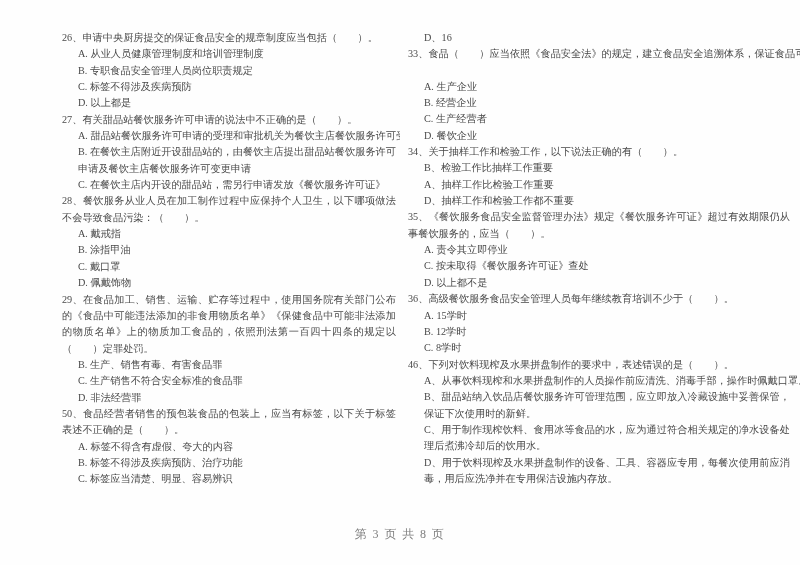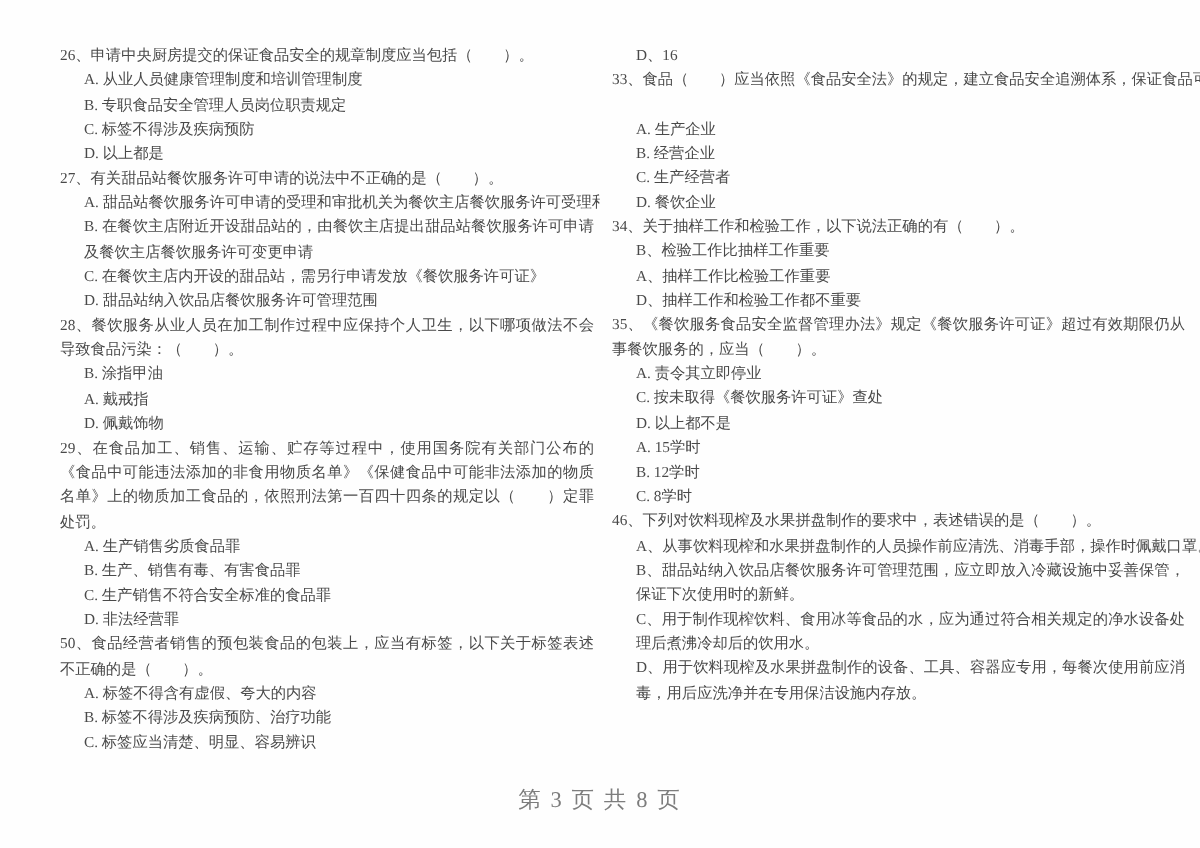--- a/index.html
+++ b/index.html
@@ -30,21 +30,21 @@
     height: 490px;
     display: flex;
     gap: 0px;
   }
   .col {
     width: 400px;
     box-sizing: border-box;
     overflow: hidden;
     position: relative;
   }
-  .col-left  { padding: 0 4px 0 40px; }
+  .col-left  { padding: 0 4px 0 62px; }
   .col-right { padding: 0 10px 0 8px; }
 
   .q {
     font-size: 10.2px;
     line-height: 16.35px;
     color: #494949;
     margin: 0;
     text-align: justify;
     white-space: nowrap;
   }
@@ -58,21 +58,21 @@
   .opt {
     padding-left: 16px;
     margin: 0;
   }
   .footer {
     position: absolute;
     left: 0;
     bottom: 22px;
     width: 800px;
     text-align: center;
-    font-size: 15px;
+    font-size: 12px;
     color: #7d7d7d;
     letter-spacing: 1.4px;
     font-family: "Liberation Serif", "DejaVu Serif", serif;
   }
   .spacer-16 { height: 16px; }
 </style>
 </head>
 <body>
 
 <div class="page">
@@ -87,33 +87,32 @@
         <p class="q opt">B. 专职食品安全管理人员岗位职责规定</p>
         <p class="q opt">C. 标签不得涉及疾病预防</p>
         <p class="q opt">D. 以上都是</p>
       </div>
 
       <div>
         <p class="q stem">27、有关甜品站餐饮服务许可申请的说法中不正确的是（　　）。</p>
         <p class="q opt">A. 甜品站餐饮服务许可申请的受理和审批机关为餐饮主店餐饮服务许可受理和审批机关</p>
         <p class="q opt q-wrap">B. 在餐饮主店附近开设甜品站的，由餐饮主店提出甜品站餐饮服务许可申请及餐饮主店餐饮服务许可变更申请</p>
         <p class="q opt">C. 在餐饮主店内开设的甜品站，需另行申请发放《餐饮服务许可证》</p>
-        <p class="q opt">D. 甜品站纳入饮品店餐饮服务许可管理范围</p>
       </div>
 
       <div>
         <p class="q stem q-wrap">28、餐饮服务从业人员在加工制作过程中应保持个人卫生，以下哪项做法不会导致食品污染：（　　）。</p>
+        <p class="q opt">A.  戴戒指</p>
         <p class="q opt">B.  涂指甲油</p>
-        <p class="q opt">A.  戴戒指</p>
+        <p class="q opt">C.  戴口罩</p>
         <p class="q opt">D.  佩戴饰物</p>
       </div>
 
       <div>
         <p class="q stem q-wrap">29、在食品加工、销售、运输、贮存等过程中，使用国务院有关部门公布的《食品中可能违法添加的非食用物质名单》《保健食品中可能非法添加的物质名单》上的物质加工食品的，依照刑法第一百四十四条的规定以（　　）定罪处罚。</p>
-        <p class="q opt">A. 生产销售劣质食品罪</p>
         <p class="q opt">B. 生产、销售有毒、有害食品罪</p>
         <p class="q opt">C. 生产销售不符合安全标准的食品罪</p>
         <p class="q opt">D. 非法经营罪</p>
       </div>
 
       <div>
         <p class="q stem q-wrap">50、食品经营者销售的预包装食品的包装上，应当有标签，以下关于标签表述不正确的是（　　）。</p>
         <p class="q opt">A. 标签不得含有虚假、夸大的内容</p>
         <p class="q opt">B. 标签不得涉及疾病预防、治疗功能</p>
         <p class="q opt">C. 标签应当清楚、明显、容易辨识</p>
@@ -145,20 +144,21 @@
       </div>
 
       <div>
         <p class="q stem q-wrap">35、《餐饮服务食品安全监督管理办法》规定《餐饮服务许可证》超过有效期限仍从事餐饮服务的，应当（　　）。</p>
         <p class="q opt">A. 责令其立即停业</p>
         <p class="q opt">C. 按未取得《餐饮服务许可证》查处</p>
         <p class="q opt">D. 以上都不是</p>
       </div>
 
       <div>
+        <p class="q stem">36、高级餐饮服务食品安全管理人员每年继续教育培训不少于（　　）。</p>
         <p class="q opt">A. 15学时</p>
         <p class="q opt">B. 12学时</p>
         <p class="q opt">C. 8学时</p>
       </div>
 
       <div>
         <p class="q stem">46、下列对饮料现榨及水果拼盘制作的要求中，表述错误的是（　　）。</p>
         <p class="q opt">A、从事饮料现榨和水果拼盘制作的人员操作前应清洗、消毒手部，操作时佩戴口罩。</p>
         <p class="q opt q-wrap">B、甜品站纳入饮品店餐饮服务许可管理范围，应立即放入冷藏设施中妥善保管，保证下次使用时的新鲜。</p>
         <p class="q opt q-wrap">C、用于制作现榨饮料、食用冰等食品的水，应为通过符合相关规定的净水设备处理后煮沸冷却后的饮用水。</p>

